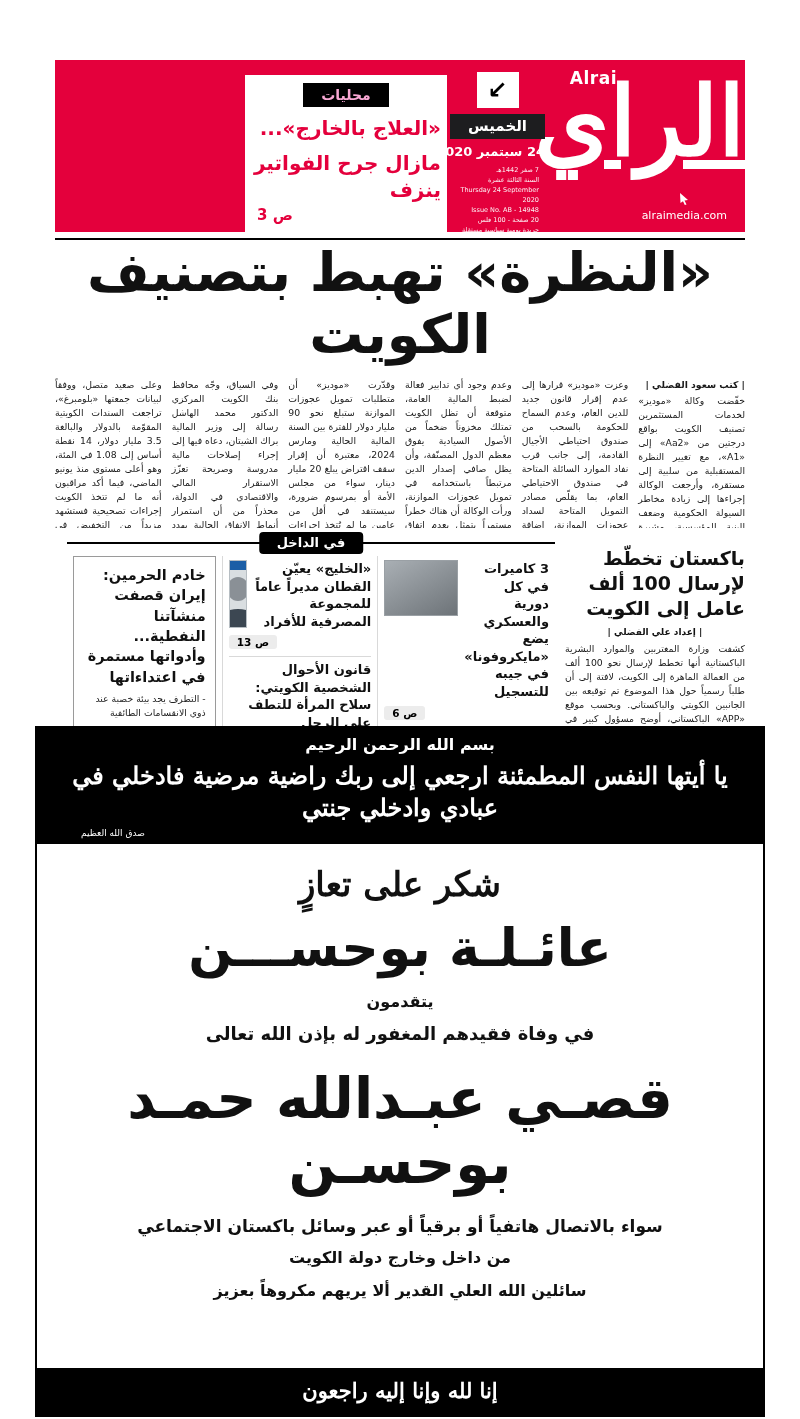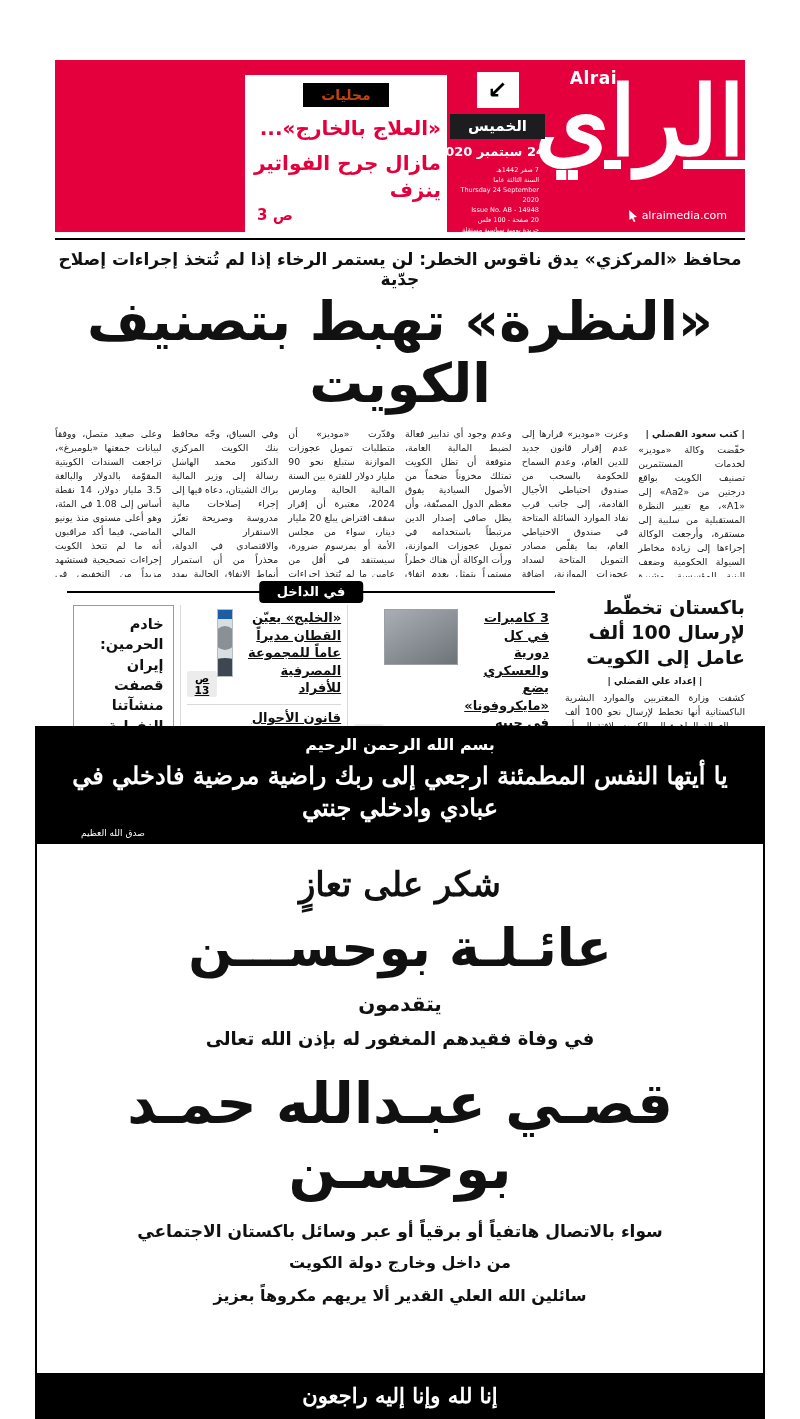--- a/index.html
+++ b/index.html
@@ -5,31 +5,31 @@
   :root { --red:#e4003c; --ink:#111; }
   * { box-sizing:border-box; margin:0; padding:0; }
   body { background:#fff; font-family:"DejaVu Sans","Liberation Sans",sans-serif; color:var(--ink); }
   .page { width:800px; height:1419px; margin:0 auto; position:relative; overflow:hidden; background:#fff; direction:rtl; }
 
   
   .band { position:absolute; top:60px; right:55px; width:690px; height:172px; background:var(--red); color:#fff; }
   .logo-area { position:absolute; top:0; bottom:0; right:0; width:200px; }
   .logo-en { position:absolute; top:8px; right:128px; font-size:17px; font-weight:bold; letter-spacing:.5px; }
   .logo-ar { position:absolute; top:2px; right:0; width:200px; text-align:right; font-size:96px; font-weight:900; line-height:1.25; font-family:"DejaVu Serif","Liberation Serif",serif;text-decoration:underline; }
-  .website { position:absolute; bottom:10px; right:18px; font-size:11px; display:flex; align-items:center; gap:4px; direction:ltr; }
+  .website { position:absolute; bottom:10px; right:18px; font-size:11px; display:flex; align-items:center; gap:4px; direction:ltr;flex-direction:column; }
   .cursor-icon svg { display:block; }
 
   .date-block { position:absolute; top:12px; right:200px; width:95px; text-align:center; }
   .arrow-box { width:42px; height:36px; background:#fff; margin:0 auto 6px; display:flex; align-items:center; justify-content:center; color:#000; font-size:24px; font-weight:bold; }
   .day-strip { background:#1d1d1f; color:#fff; font-size:15px; font-weight:bold; padding:3px 0 4px; }
   .date-ar { font-size:13px; font-weight:bold; margin-top:5px; white-space:nowrap; }
   .info-lines { margin-top:6px; font-size:6.5px; line-height:1.55; text-align:right; padding-right:6px; opacity:.95; }
 
   .promo-card { position:absolute; top:15px; right:298px; width:202px; height:157px; background:#fff; color:#000; text-align:center; }
-  .promo-chip { display:inline-block; background:#000; color:#c2410c; font-size:14px; font-weight:bold; padding:4px 18px; margin-top:8px; }
+  .promo-chip { display:inline-block; background:#000; color:#f9a8d4; font-size:14px; font-weight:bold; padding:4px 18px; margin-top:8px; }
   .promo-line { color:var(--red); font-weight:900; font-size:20px; line-height:1.35; margin-top:8px; padding:0 6px;text-align:right; }
   .promo-page { position:absolute; bottom:8px; left:12px; color:var(--red); font-size:15px; font-weight:900; }
 
   
   .content { position:absolute; top:232px; right:55px; width:690px; }
   .top-rule { height:2px; background:#000; margin-top:6px; }
   .kicker { text-align:center; font-size:17px; font-weight:bold; margin-top:9px; }
   .headline { text-align:center; font-size:54px; font-weight:900; margin-top:2px; letter-spacing:-1px; line-height:1.15; }
   .lead-cols { display:flex; gap:10px; margin-top:12px; height:150px; overflow:hidden; }
   .lead-col { flex:1; font-size:9.3px; line-height:1.5; text-align:justify; color:#1a1a1a; }
@@ -40,21 +40,21 @@
   .pak-col { width:190px; padding:4px 0 0 10px; }
   .pak-headline { font-size:19px; font-weight:900; line-height:1.3; text-align:right; }
   .pak-byline { font-size:9px; font-weight:bold; text-align:center; margin:7px 0 5px; }
   .pak-body { font-size:9.3px; line-height:1.5; text-align:justify; color:#1a1a1a; }
   .pak-details { font-size:9.5px; font-weight:bold; text-align:left; margin-top:4px; }
 
   .inside-box { flex:1; border-top:2px solid #000; margin-left:12px; position:relative; padding-top:12px; display:flex; }
   .inside-tab { position:absolute; top:-12px; right:50%; transform:translateX(50%); background:#000; color:#fff; font-size:13px; font-weight:bold; padding:3px 18px 4px; border-radius:4px; }
   .icol { flex:1; padding:0 6px; display:flex; flex-direction:column; }
   .icol + .icol { border-right:1px solid #d9d9d9; }
-  .item { display:flex; flex-direction:row; padding:4px 0 7px;text-decoration:underline; }
+  .item { display:flex; flex-direction:column; padding:4px 0 7px; }
   .item + .item { border-top:1px solid #d9d9d9; }
   .item-row { display:flex; gap:6px; }
   .item-title { font-size:13px; font-weight:bold; line-height:1.35; text-align:right; }
   .page-chip { background:#ececec; color:#000; font-size:10.5px; font-weight:bold; padding:1px 8px; border-radius:3px; align-self:flex-end; margin-top:5px; }
   .photo { background:linear-gradient(150deg,#a9afb4,#6d7378); border:1px solid #9aa0a5; flex:none; }
   .patrol { width:74px; height:56px; }
   .portrait { width:56px; height:68px; background:#d9dee1; position:relative; overflow:hidden; border:1px solid #b7bec3; }
   .portrait .logo-strip { position:absolute; top:0; left:0; right:0; height:9px; background:#1b5ea6; }
   .portrait .head { position:absolute; top:16px; left:50%; transform:translateX(-50%); width:22px; height:24px; border-radius:50%; background:#8a9096; }
   .portrait .body { position:absolute; bottom:-10px; left:50%; transform:translateX(-50%); width:44px; height:28px; border-radius:50% 50% 0 0; background:#3c4752; }
@@ -65,21 +65,21 @@
 
   
   .obituary { position:absolute; top:726px; right:35px; width:730px; border:2px solid #000; background:#fff; }
   .ob-head { background:#000; color:#fff; text-align:center; padding:7px 14px 5px; }
   .ob-bismillah { font-size:16px; font-weight:bold; }
   .ob-verse { font-size:24px; font-weight:bold; font-family:"DejaVu Serif","Liberation Serif",serif; margin-top:6px; line-height:1.35; }
   .ob-sadaqa { font-size:9px; text-align:left; margin:3px 0 1px 30px; }
   .ob-body { text-align:center; padding:14px 40px 31px; }
   .ob-thanks { font-size:34px; font-weight:bold; font-family:"DejaVu Serif","Liberation Serif",serif; margin:6px 0 10px; }
   .ob-family { font-size:52px; font-weight:900; margin:14px 0 12px; }
-  .ob-line1 { font-size:20px; font-weight:bold; margin:14px 0 10px; }
+  .ob-line1 { font-size:16px; font-weight:bold; margin:14px 0 10px; }
   .ob-line2 { font-size:20px; font-weight:bold; margin:12px 0; }
   .ob-line3 { font-size:18px; font-weight:bold; margin:12px 0; }
   .ob-deceased { font-size:56px; font-weight:900; margin:22px 0 20px; }
   .ob-line4 { font-size:17px; font-weight:bold; margin:16px 0 12px; }
   .ob-line5 { font-size:16px; font-weight:bold; margin:3px 0; }
   .ob-line6 { font-size:16px; font-weight:bold; margin:14px 0 4px; }
   .ob-foot { background:#000; color:#fff; text-align:center; font-size:21px; font-weight:bold; font-family:"DejaVu Serif","Liberation Serif",serif; padding:10px 0 12px;margin-top:33px; }
 </style>
 </head>
 <body>
@@ -102,39 +102,38 @@
     </div>
 
     <div class="date-block">
       <div class="arrow-box">
         <span>↙</span>
       </div>
       <div class="day-strip">الخميس</div>
       <div class="date-ar">24 سبتمبر 2020</div>
       <div class="info-lines">
         <div>7 صفر 1442هـ</div>
-        <div>السنة الثالثة عاما</div>
+        <div>السنة الثالثة عشرة</div>
         <div>Thursday 24 September 2020</div>
         <div>Issue No. AB - 14948</div>
         <div>20 صفحة - 100 فلس</div>
         <div>جريدة يومية سياسية مستقلة شاملة</div>
       </div>
     </div>
 
     <div class="promo-card">
       <span class="promo-chip">محليات</span>
       <div class="promo-line">«العلاج بالخارج»...</div>
       <div class="promo-line">مازال جرح الفواتير ينزف</div>
       <div class="promo-page">ص 3</div>
     </div>
   </div>
 
   <div class="content">
     <div class="top-rule"></div>
-    <div class="kicker">محافظ «المركزي» يدق ناقوس الخطر: لن يستمر الرخاء إذا لم تُتخذ إجراءات إصلاح جدّية</div>
     <h1 class="headline">«النظرة» تهبط بتصنيف الكويت</h1>
 
     <div class="lead-cols">
       <div class="lead-col">
         <div class="byline">| كتب سعود الفضلي |</div>
         <span>خفّضت وكالة «موديز» لخدمات المستثمرين تصنيف الكويت بواقع درجتين من «Aa2» إلى «A1»، مع تغيير النظرة المستقبلية من سلبية إلى مستقرة، وأرجعت الوكالة إجراءها إلى زيادة مخاطر السيولة الحكومية وضعف البنية المؤسسية، مشيرة إلى استمرار غياب إستراتيجية تمويل متوسطة الأجل في ظل استمرار عجوزات الموازنة.</span>
       </div>
       <div class="lead-col">
         <span>وعزت «موديز» قرارها إلى عدم إقرار قانون جديد للدين العام، وعدم السماح للحكومة بالسحب من صندوق احتياطي الأجيال القادمة، إلى جانب قرب نفاد الموارد السائلة المتاحة في صندوق الاحتياطي العام، بما يقلّص مصادر التمويل المتاحة لسداد عجوزات الموازنة، إضافة إلى ضعف فعالية المؤسسات ومعايير الحوكمة.</span>
       </div>

